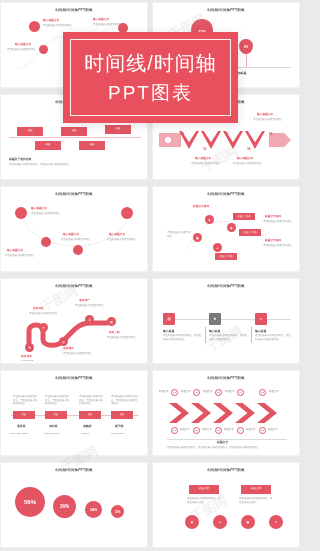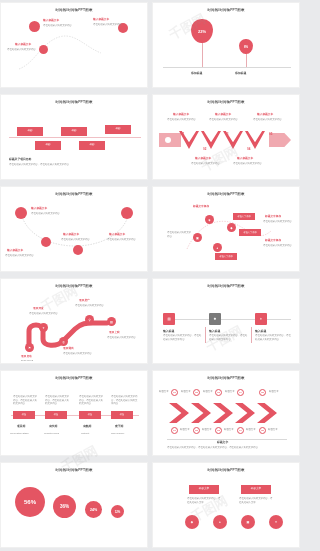--- a/index.html
+++ b/index.html
@@ -342,14 +342,20 @@
 
   </div>
 
   <div class="wm" style="left:168px;top:18px">千图网</div>
   <div class="wm" style="left:200px;top:150px">千图网</div>
   <div class="wm" style="left:40px;top:290px">千图网</div>
   <div class="wm" style="left:205px;top:330px">千图网</div>
   <div class="wm" style="left:60px;top:450px">千图网</div>
   <div class="wm" style="left:190px;top:500px">千图网</div>
 
+  <div id="banner">
+    <div class="inner">
+      <div class="l1">时间线/时间轴</div>
+      <div class="l2">PPT图表</div>
+    </div>
+  </div>
 
 </div>
 
 </body></html>

